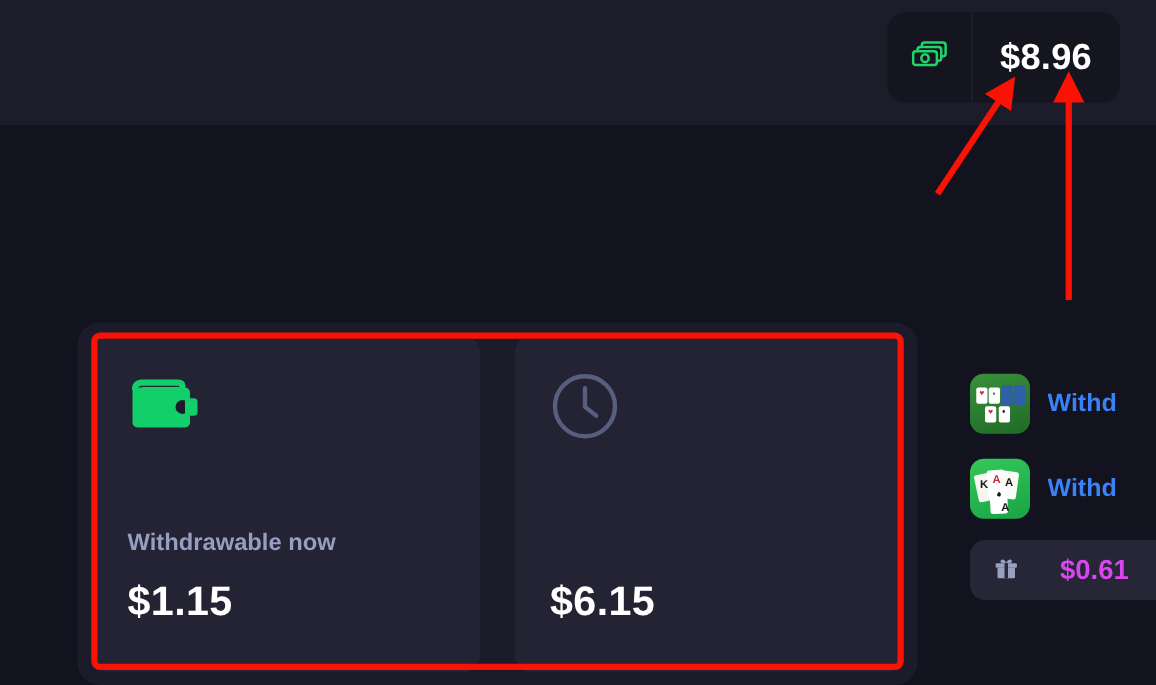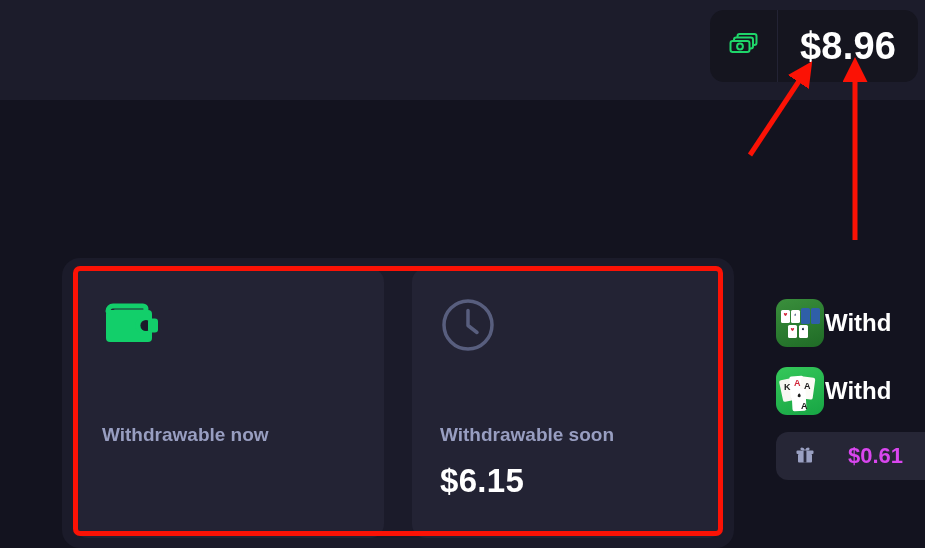--- a/index.html
+++ b/index.html
@@ -29,21 +29,21 @@
   .balance-icon-cell {
     width: 68px;
     display: flex; align-items: center; justify-content: center;
     border-right: 1px solid #232334;
   }
   .balance-value-cell {
     display: flex; align-items: center; justify-content: center;
     padding: 0 22px;
   }
   .balance-value {
-    font-size: 38px; font-weight: 700; color: #ffffff;
+    font-size: 29px; font-weight: 700; color: #ffffff;
     letter-spacing: 0.2px;
   }
 
   
   .methods-row {
     position: absolute; left: 0; top: 118px;
     height: 64px;
     display: flex; align-items: center;
   }
   .method-card {
@@ -132,22 +132,22 @@
     display: flex; align-items: center;
     height: 54px; margin-bottom: 14px;
   }
   .offer-icon {
     width: 48px; height: 48px; border-radius: 11px;
     flex: none; position: relative; overflow: hidden;
   }
   .offer-icon.solitaire-green { background: linear-gradient(160deg,#3a8f3c,#1f6b26); }
   .offer-icon.cards-green { background: linear-gradient(160deg,#35c85a,#17a544); }
   .offer-label {
-    margin-left: 1px;
-    font-size: 24px; font-weight: 700; color: #ffffff;
+    margin-left: 14px;
+    font-size: 20px; font-weight: 700; color: #3b82f6;
     white-space: nowrap; overflow: hidden;
   }
   .gift-pill {
     display: flex; align-items: center;
     height: 48px; width: 160px;
     background: #262636;
     border-radius: 12px;
     padding-left: 18px;
     margin-top: 12px;
   }
@@ -250,30 +250,30 @@
       <div class="wd-icon">
         <svg width="58" height="52" viewBox="0 0 58 52">
           <path d="M6 12c0-2.8 2.2-5 5-5h30c1.7 0 3 1.3 3 3s-1.3 3-3 3H13" stroke="#12cf6a" stroke-width="5" fill="none" stroke-linecap="round"></path>
           <rect x="4" y="11" width="46" height="32" rx="4" fill="#12cf6a"></rect>
           <rect x="33" y="19" width="21" height="15" rx="7.5" fill="#12cf6a"></rect>
           <circle cx="44" cy="26.5" r="5.6" fill="#1b1b2a"></circle>
           <rect x="46" y="19.5" width="10" height="14" rx="3" fill="#12cf6a"></rect>
         </svg>
       </div>
       <span class="wd-label">Withdrawable now</span>
+      <span class="wd-amount">$1.15</span>
     </div>
 
     <div class="wd-card">
       <div class="wd-icon">
         <svg width="56" height="56" viewBox="0 0 56 56">
           <circle cx="28" cy="28" r="24" stroke="#585e7e" stroke-width="3.5" fill="none"></circle>
           <path d="M28 13.5v15l9 7" stroke="#585e7e" stroke-width="3.5" fill="none" stroke-linecap="round" stroke-linejoin="round"></path>
         </svg>
       </div>
-      <span class="wd-label">Withdrawable soon</span>
       <span class="wd-amount">$6.15</span>
     </div>
 
   </div>
 
   <div class="right-col">
 
     <div class="offer-row">
       <div class="offer-icon solitaire-green">
         <svg width="48" height="48" viewBox="0 0 48 48">

